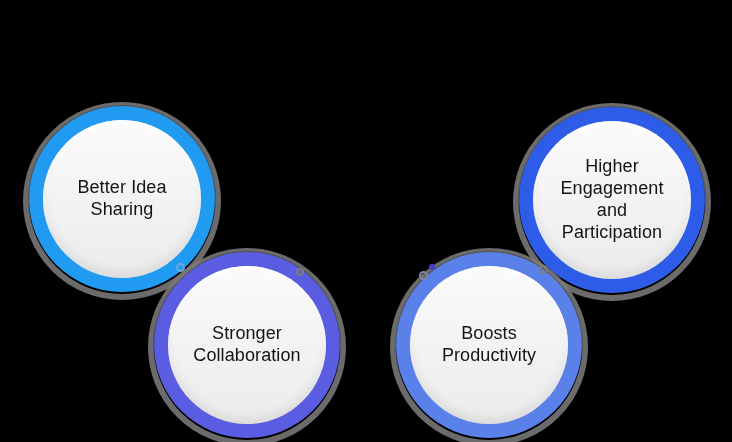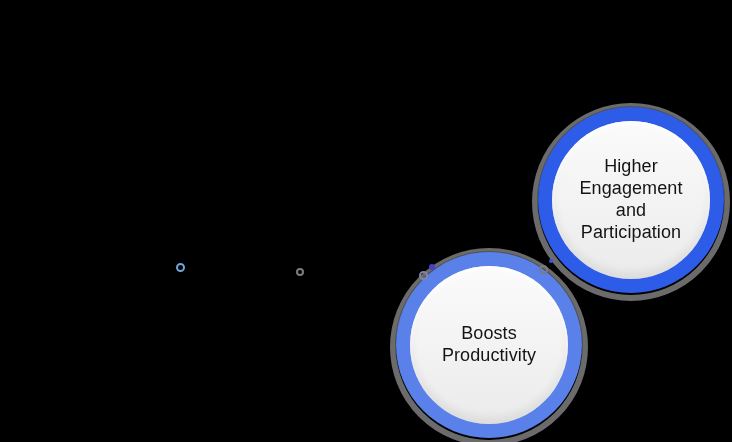--- a/index.html
+++ b/index.html
@@ -48,43 +48,61 @@
   .accent{position:absolute;border-radius:50%;box-sizing:border-box;}
   .accent.o1{left:176px;top:263px;width:9px;height:9px;border:2px solid #6fa7d8;}
   .accent.o2{left:296px;top:268px;width:8px;height:8px;border:2px solid #7c7c7c;}
   .accent.o3{left:419px;top:271px;width:9px;height:9px;border:2px solid #8585a8;}
   .accent.o4{left:539px;top:265px;width:9px;height:9px;border:2px solid #7c7c7c;}
   .accent.d1{left:429px;top:264px;width:6px;height:6px;background:#4740CF;}
   .accent.d2{left:549px;top:259px;width:4px;height:4px;background:#2D5CE9;}
   
   .n1{left:29px;top:106px;}
   .n2{left:273px;top:109px;}
-  .n3{left:538px;top:107px;}
+  .n3{left:519px;top:107px;}
   .n4{left:154px;top:252px;}
   .n5{left:396px;top:252px;}
 </style>
 </head>
 <body>
 
 <div class="canvas" style="background: rgb(0, 0, 0);">
 
+  <div class="node n1" style="--ring: #219BF2;">
+    <div class="sketch-ring"></div>
+    <div class="ring">
+      <div class="face">
+        <div class="label" style="color: rgb(20, 20, 20);">Better Idea
+Sharing</div>
+      </div>
+    </div>
+  </div>
 
 
   <div class="node n3" style="--ring: #2D5CE9;">
     <div class="sketch-ring"></div>
     <div class="ring">
       <div class="face">
         <div class="label" style="color: rgb(20, 20, 20);">Higher
 Engagement
 and
 Participation</div>
       </div>
     </div>
   </div>
 
+  <div class="node n4" style="--ring: #5A5CE2;">
+    <div class="sketch-ring"></div>
+    <div class="ring">
+      <div class="face">
+        <div class="label" style="color: rgb(20, 20, 20);">Stronger
+Collaboration</div>
+      </div>
+    </div>
+  </div>
 
   <div class="node n5" style="--ring: #5A81EA;">
     <div class="sketch-ring"></div>
     <div class="ring">
       <div class="face">
         <div class="label" style="color: rgb(20, 20, 20);">Boosts
 Productivity</div>
       </div>
     </div>
   </div>

